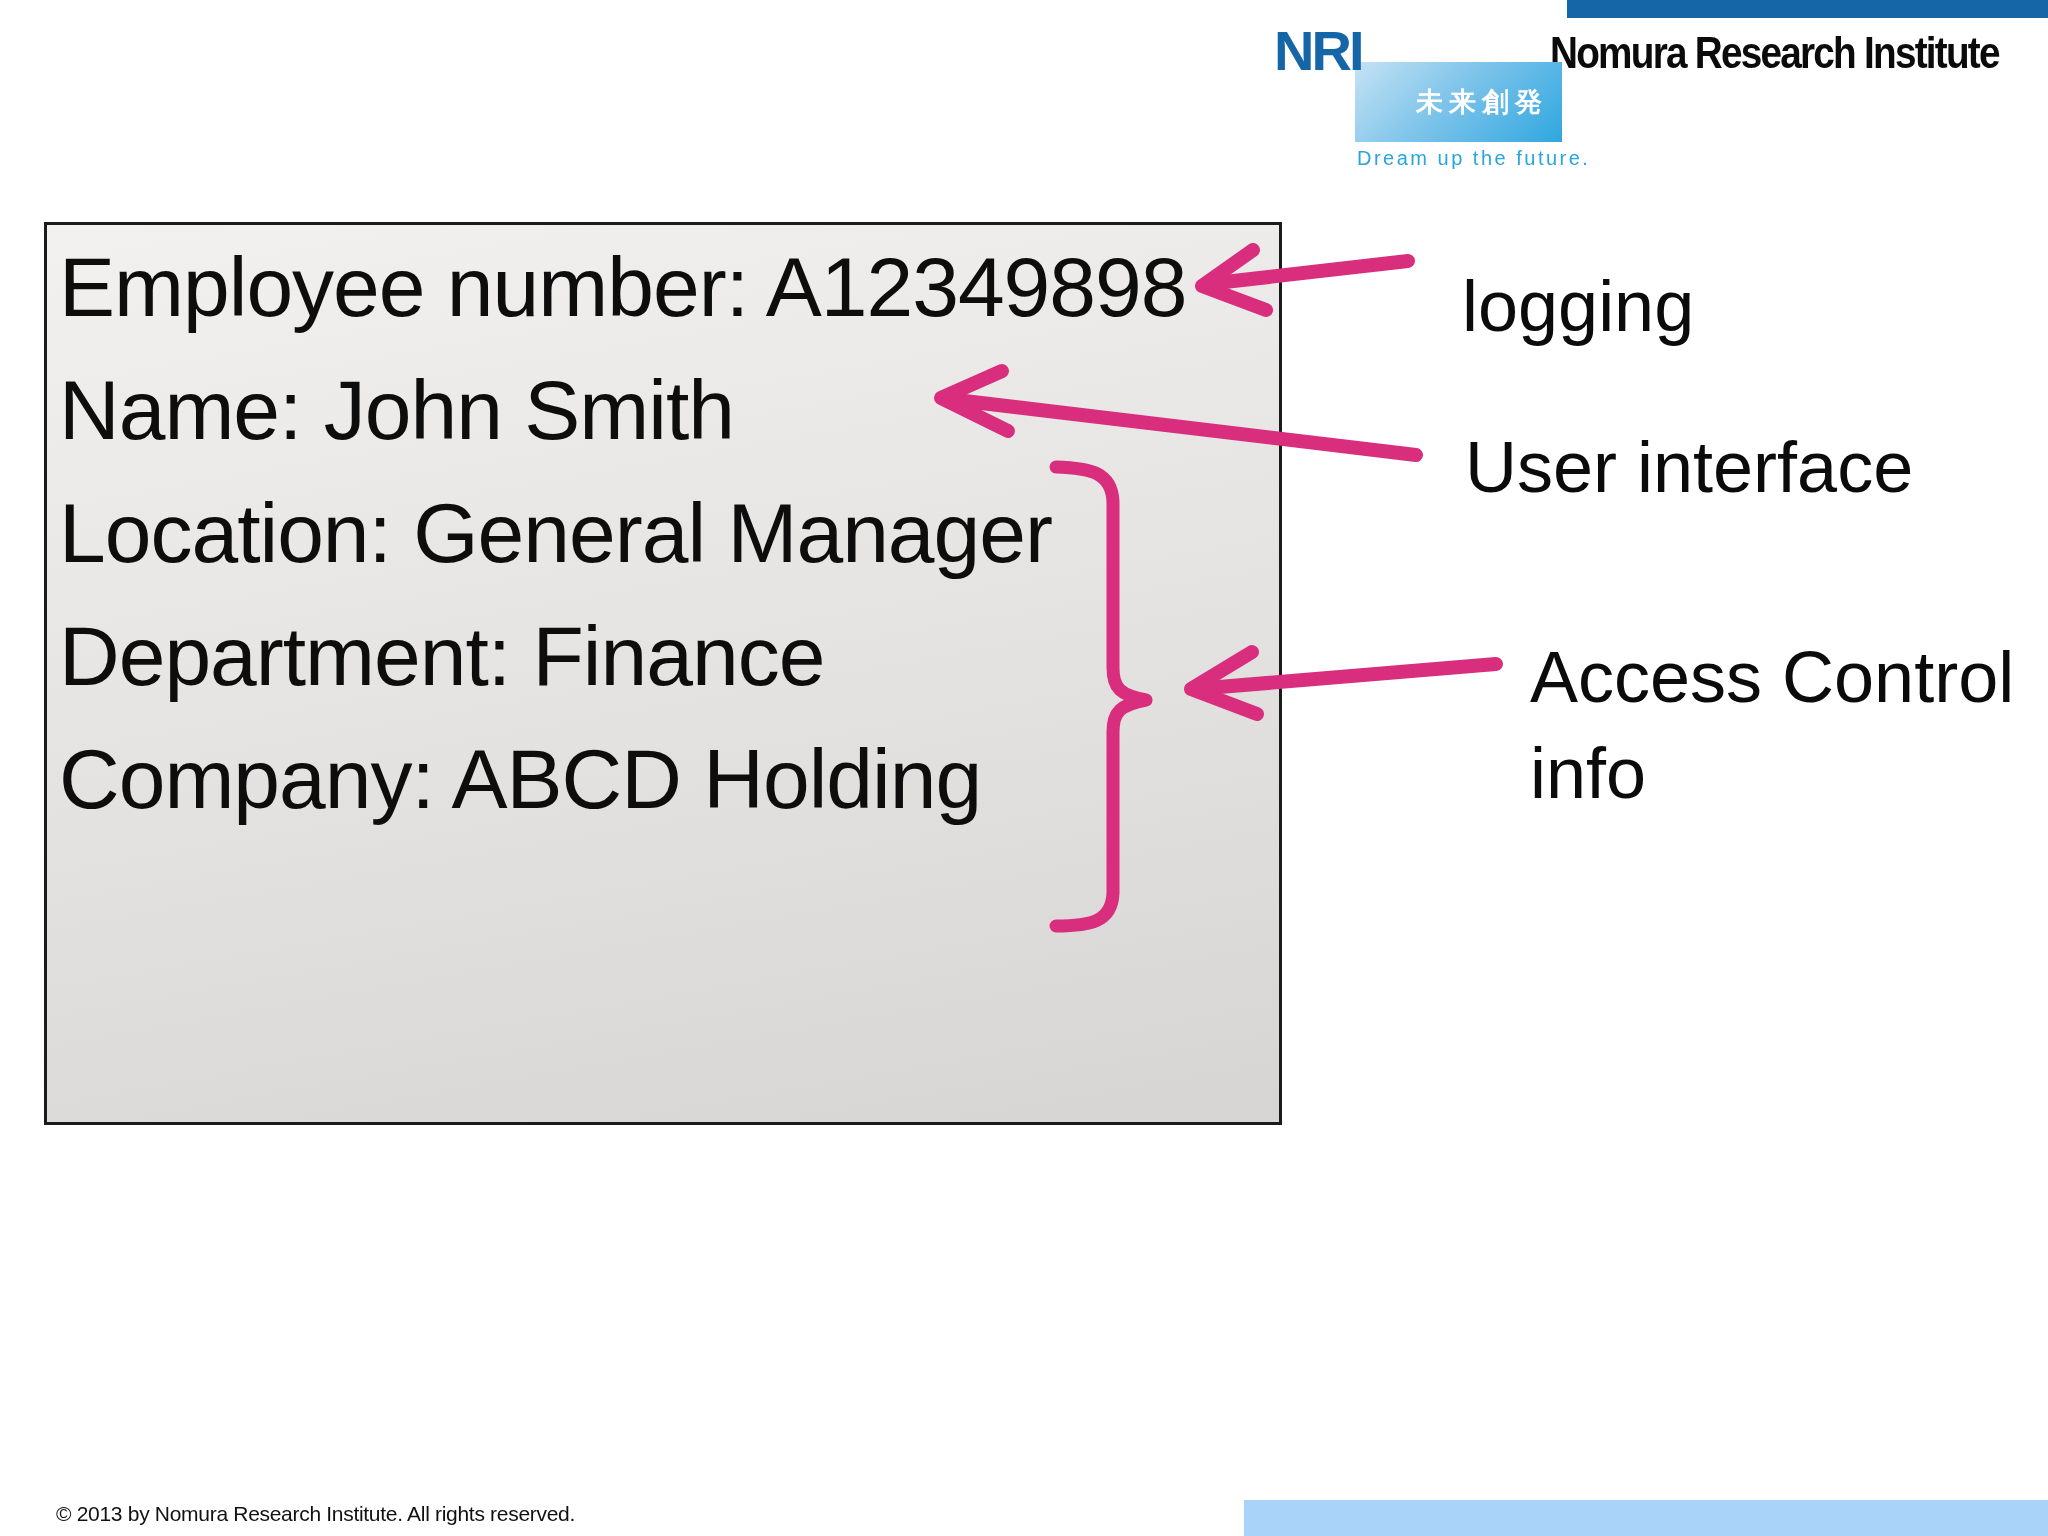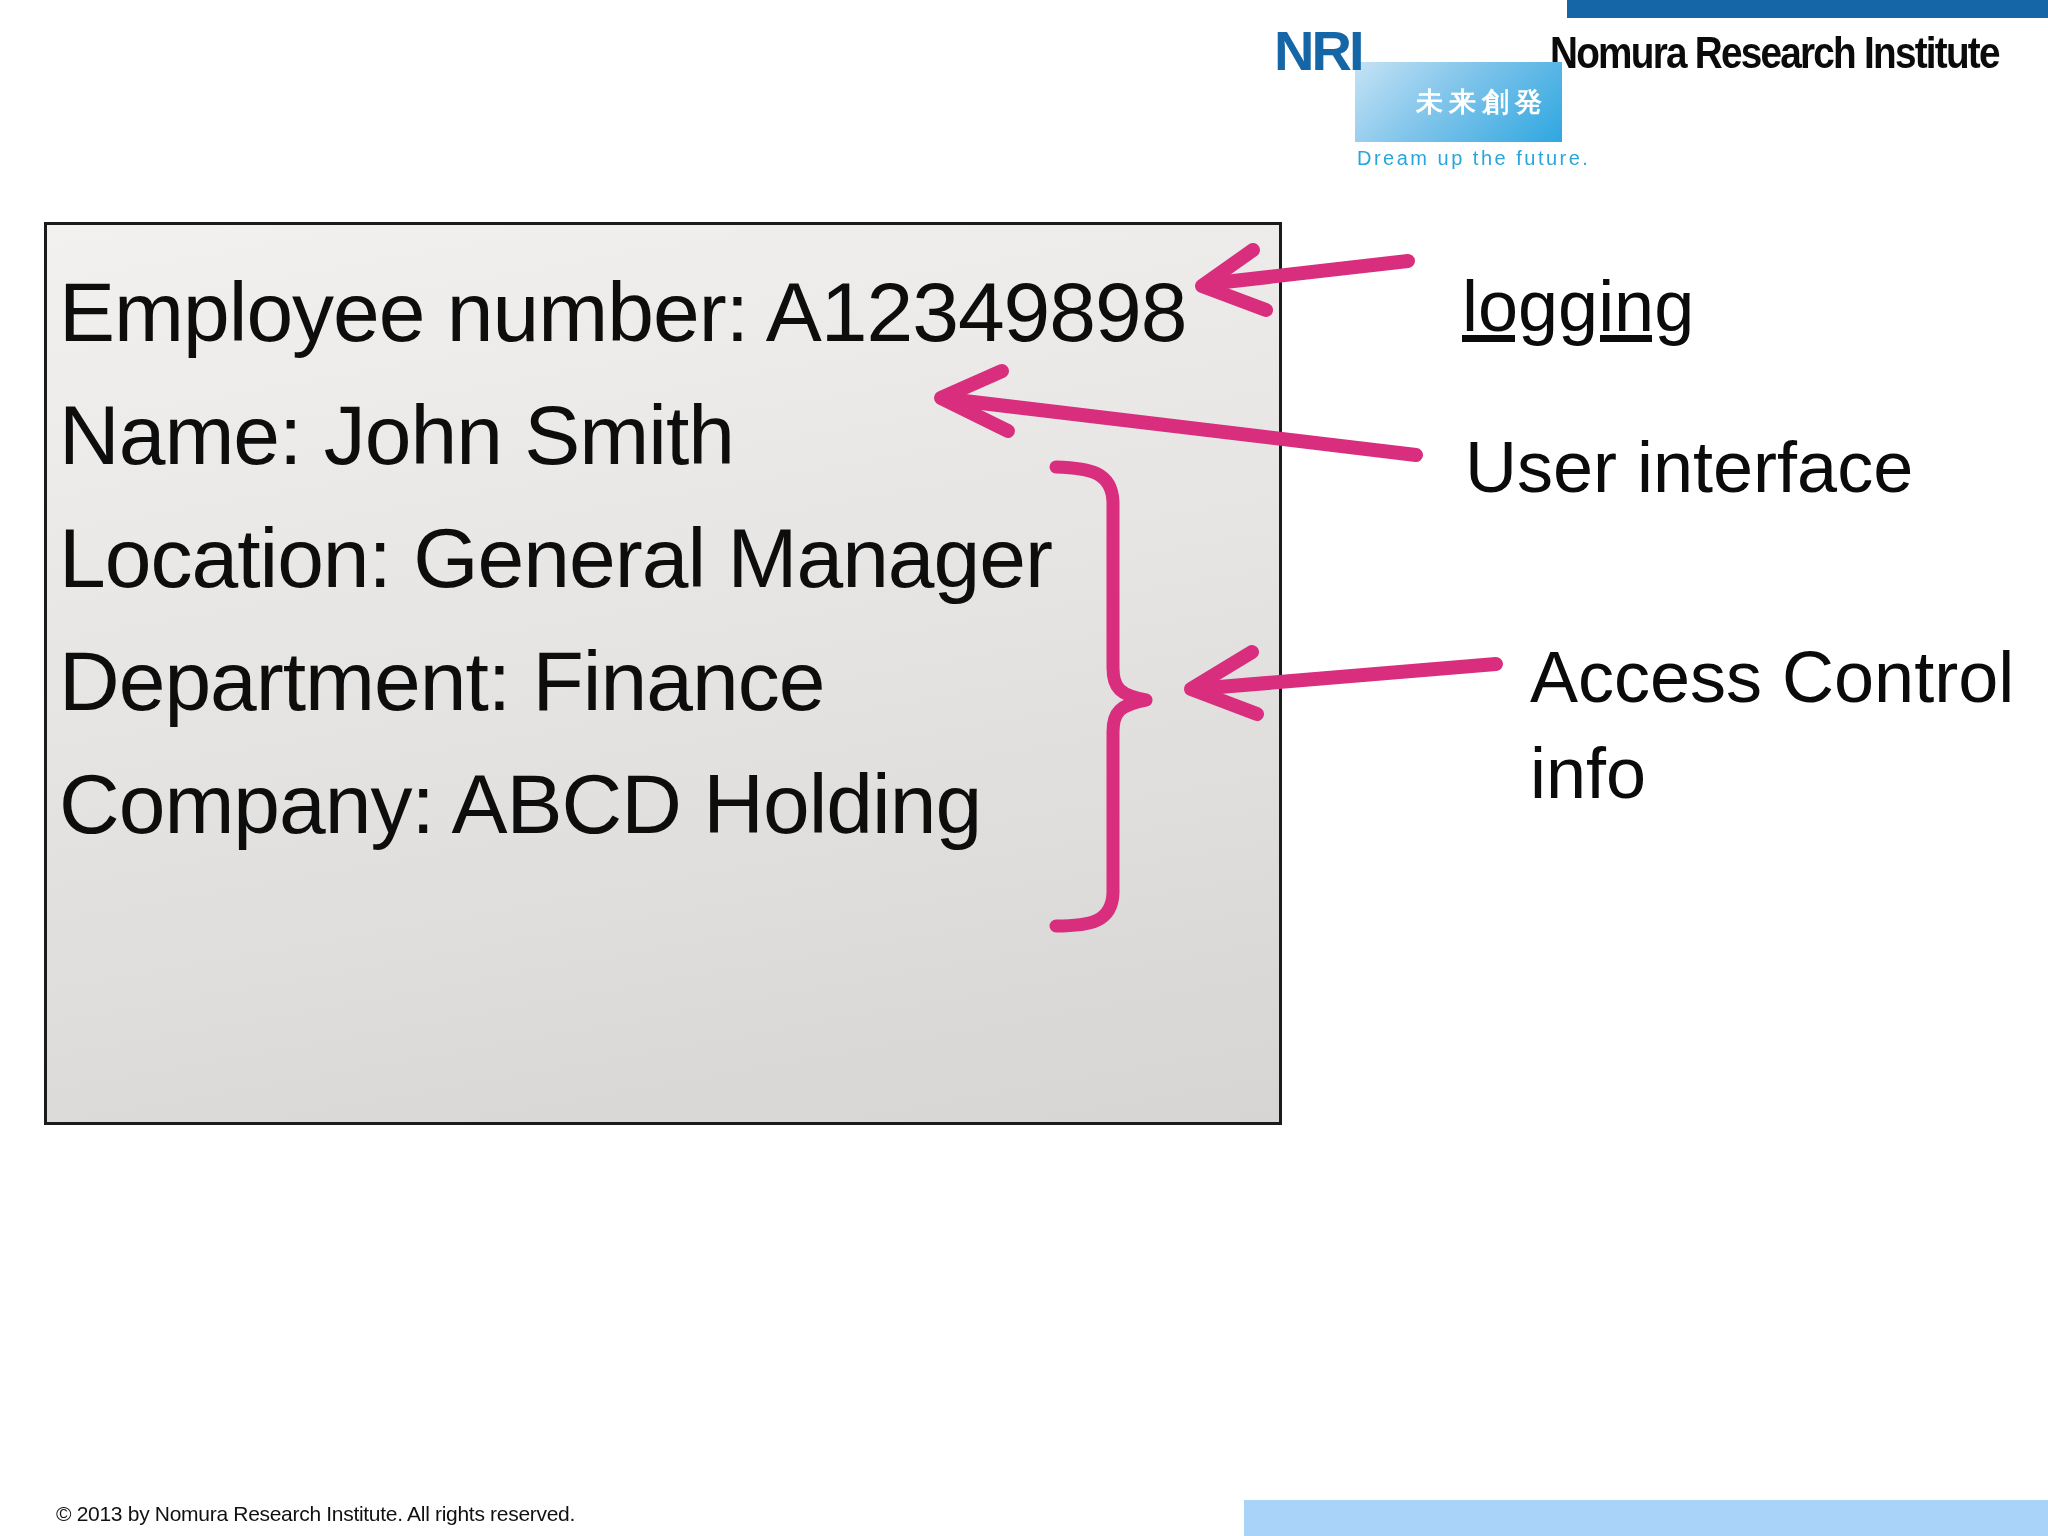--- a/index.html
+++ b/index.html
@@ -35,32 +35,32 @@
   .logo-tagline{
     position:absolute;left:1357px;top:147px;
     font-size:20px;font-weight:normal;color:var(--sky-blue,#29a5dd);
     letter-spacing:2.5px;white-space:nowrap;
   }
   
   .card{
     position:absolute;left:44px;top:222px;width:1238px;height:903px;
     box-sizing:border-box;border:3px solid var(--card-border,#1b1b1b);
     background:linear-gradient(170deg,#f2f1f0 0%,#e3e2e1 55%,#d6d5d4 100%);
-    padding:26px 0 0 12px;
+    padding:1px 0 0 12px;
   }
   .card-line{
     font-size:84px;line-height:123px;color:#0d0d0d;letter-spacing:-1px;
     white-space:nowrap;
   }
   
   .label{
     position:absolute;font-size:72px;color:#0b0b0b;line-height:96px;
     white-space:nowrap;
   }
-  .label-logging{left:1462px;top:258px;text-decoration:underline;}
+  .label-logging{left:1462px;top:258px;}
   .label-ui{left:1465px;top:419px;}
   .label-ac{left:1530px;top:629px;width:540px;white-space:normal;}
   
   .annot{position:absolute;left:0;top:0;width:2048px;height:1536px;pointer-events:none;}
   
   .copyright{
     position:absolute;left:56px;top:1502px;font-size:21px;color:#111;
     letter-spacing:-0.3px;white-space:nowrap;
   }
   .bottom-bar{

